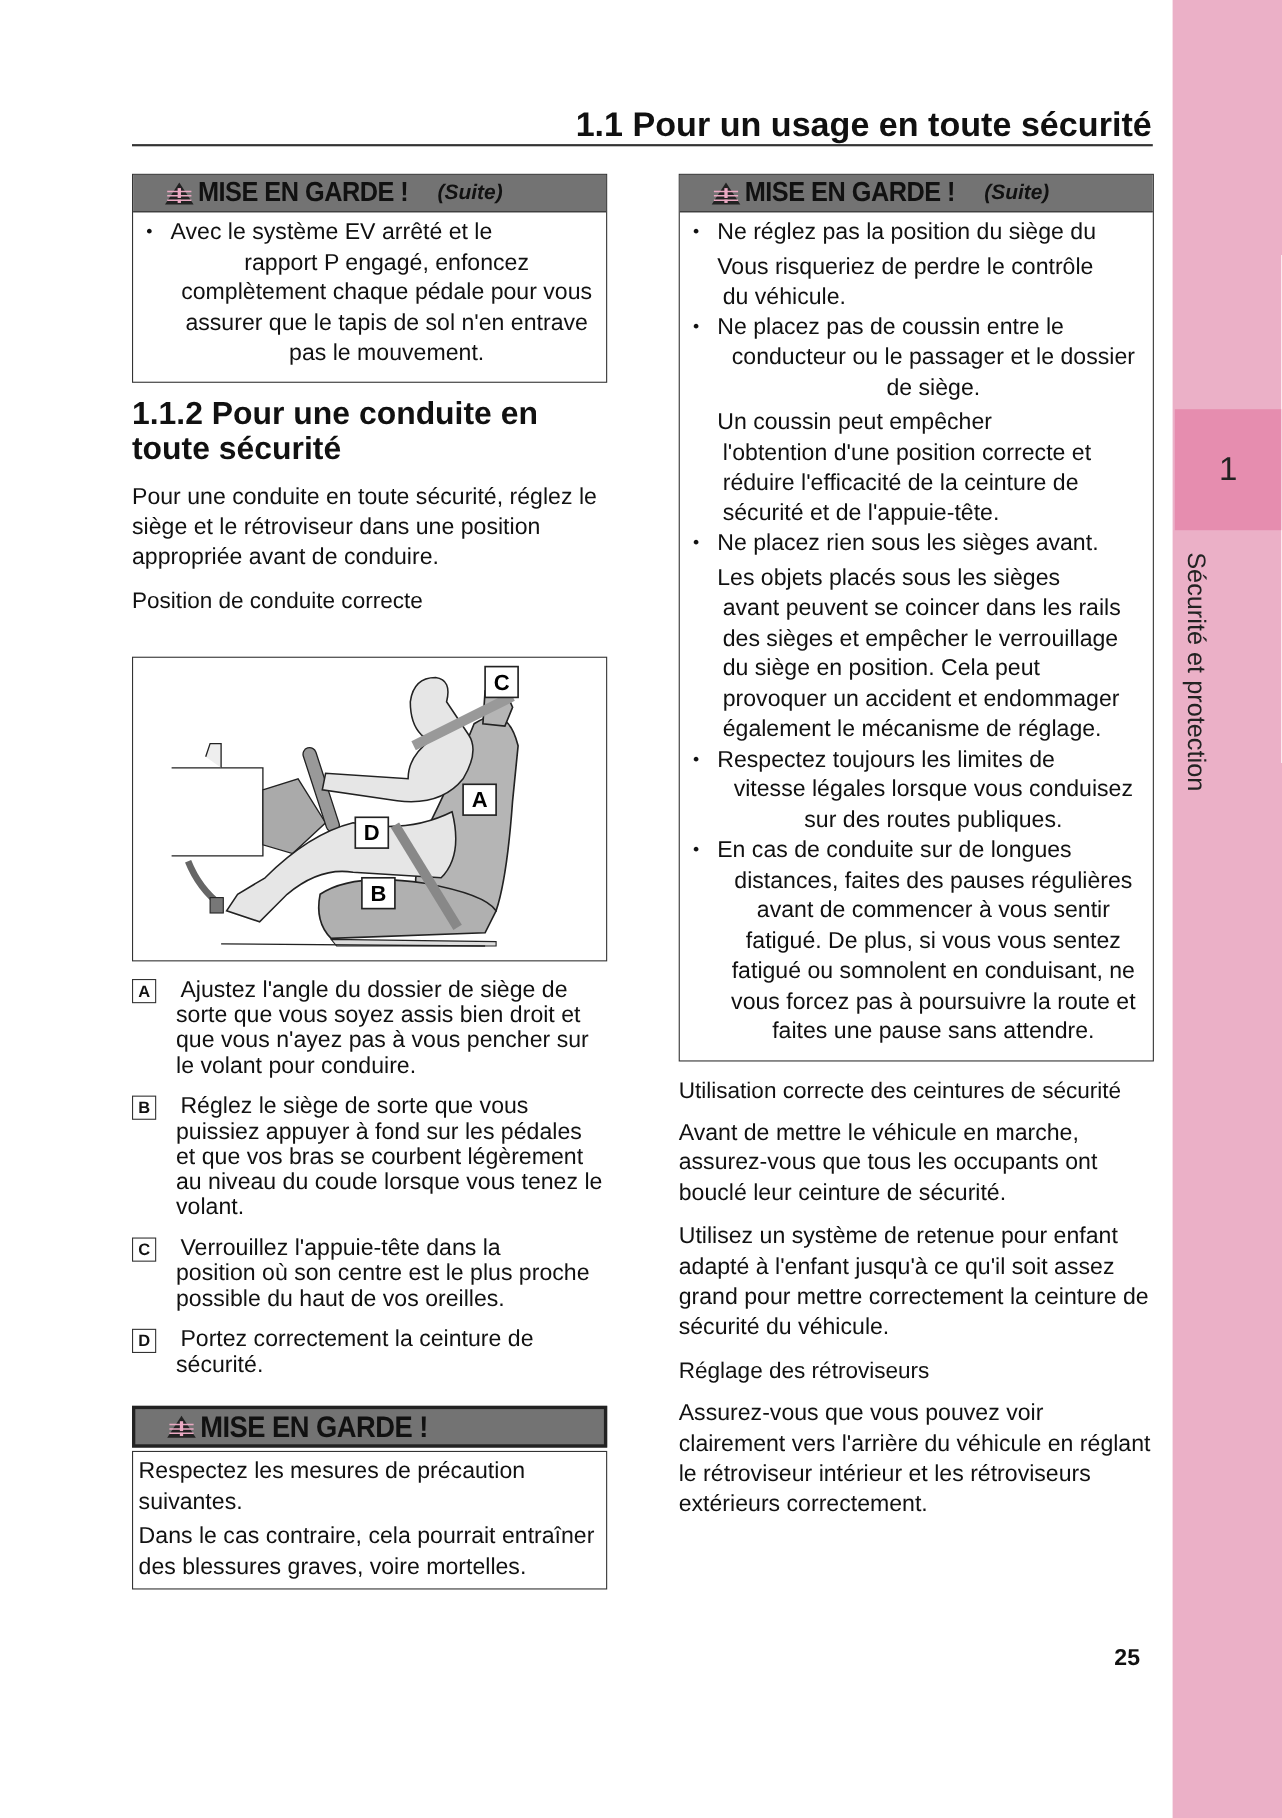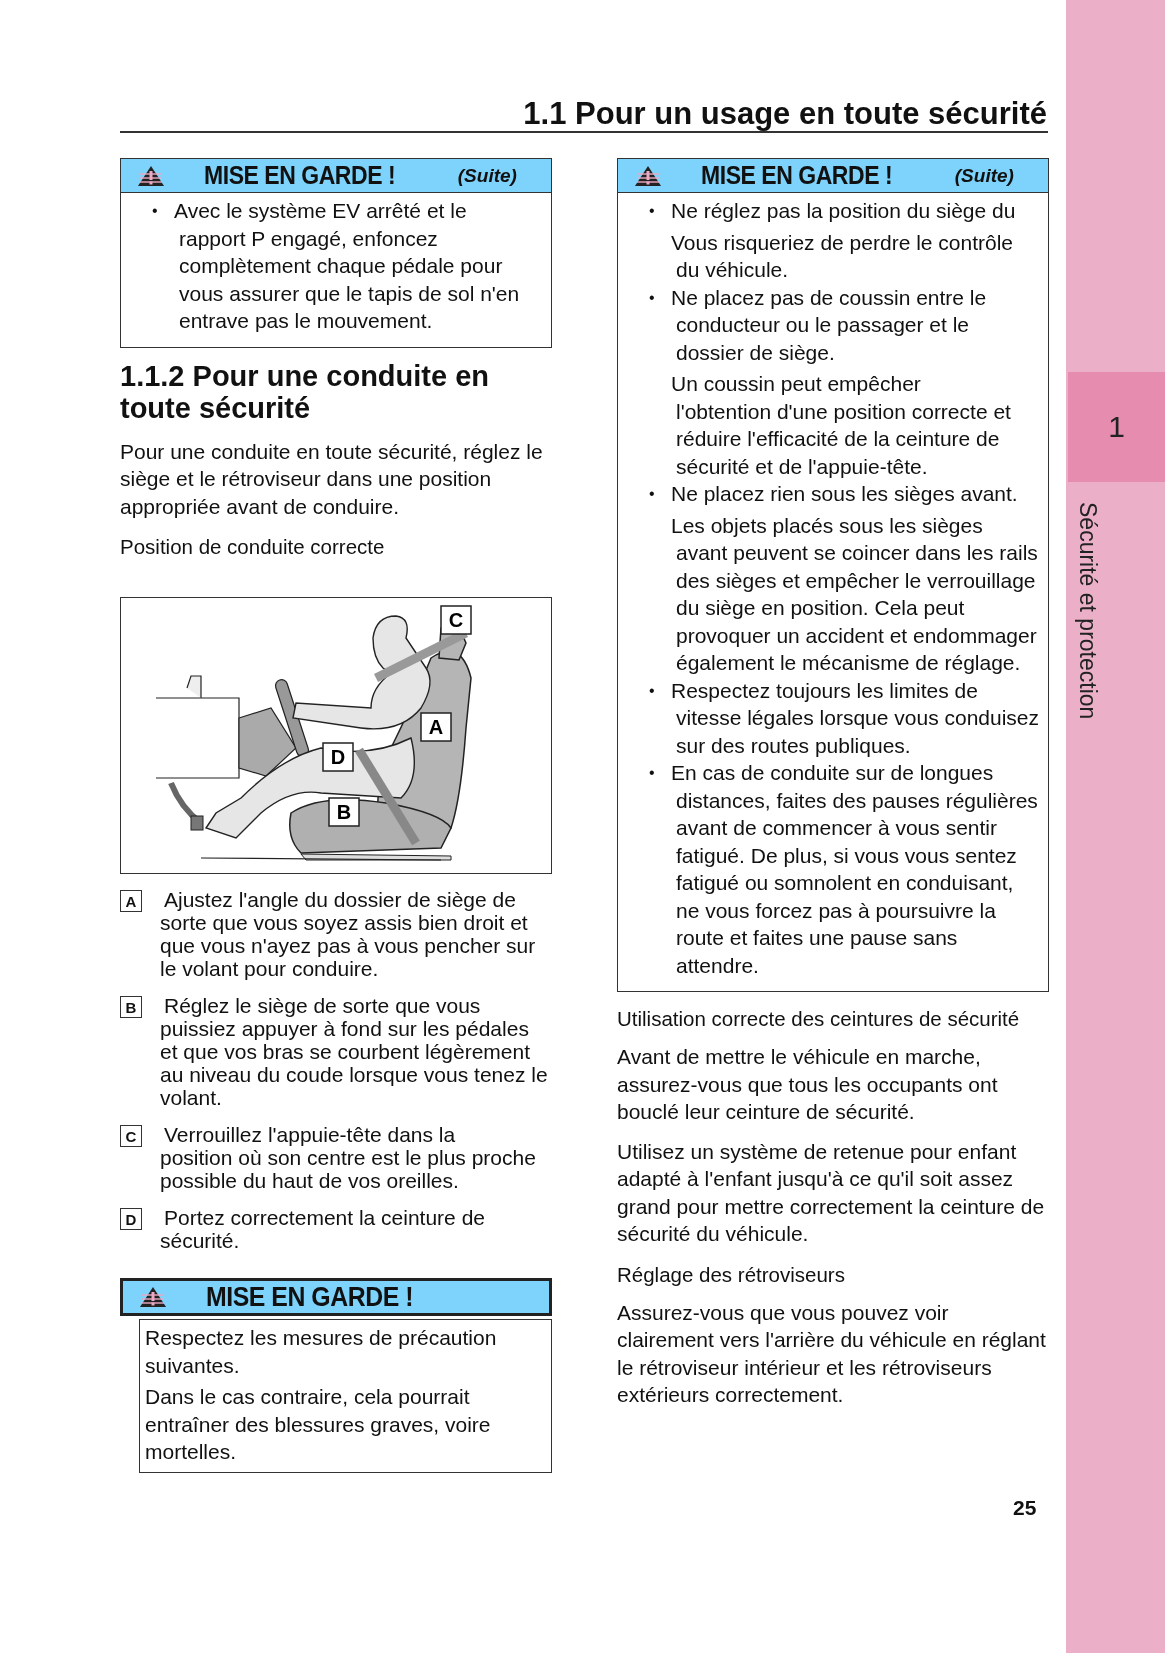--- a/index.html
+++ b/index.html
@@ -23,30 +23,30 @@
   }
   .head-rule {
     position: absolute; left: 120px; top: 131px; width: 928px; height: 2px; background: #333;
   }
   .col { position: absolute; font-family: "Liberation Sans", sans-serif; }
   .col-left { left: 120px; top: 158px; width: 432px; }
   .col-right { left: 617px; top: 158px; width: 432px; }
 
   .warn-box { border: 1.5px solid #333; margin-bottom: 0; }
   .warn-head {
-    background: #7dd3fc; border-bottom: 1.5px solid #333; height: 33px;
-    display: flex; align-items: center; padding-left: 16px; gap: 36px;
+    background: #737373; border-bottom: 1.5px solid #333; height: 33px;
+    display: flex; align-items: center; padding-left: 28px;
   }
   .warn-head .icon { width: 28px; height: 22px; margin-right: 3px; }
   .warn-title { font-weight: bold; font-size: 25px; letter-spacing: -0.5px; transform: scaleX(0.92); transform-origin: left; white-space: nowrap; }
   .warn-suite { font-style: italic; font-weight: bold; font-size: 19px; margin-left: 10px; }
-  .warn-body { padding: 4px 8px 12px 8px; font-size: 21px; line-height: 27.5px; margin-left: 19px; }
+  .warn-body { padding: 4px 8px 12px 8px; font-size: 21px; line-height: 27.5px; }
   .bullet { position: relative; padding-left: 26px; }
   .bullet::before { content: "•"; position: absolute; left: 4px; top: 0; font-size: 16px; }
-  .bullet .cont { padding-left: 5px; }
+  .bullet .cont { padding-left: 5px; text-align: center; }
   .sub { padding-left: 26px; margin-top: 4px; }
   .sub .cont { padding-left: 5px; }
 
   .section-title { font-weight: bold; font-size: 29px; line-height: 32px; margin: 12px 0 14px 0; }
   .para { font-size: 21px; line-height: 27.5px; margin: 0 0 12px 0; }
   .subhead { font-weight: normal; font-size: 20.5px; line-height: 29px; margin: 0 0 10px 0; }
 
   .figure { border: 1.5px solid #333; height: 275px; margin-top: 36px; position: relative; background: #fff; }
   .figure svg { position: absolute; left: 0; top: 0; }
 

